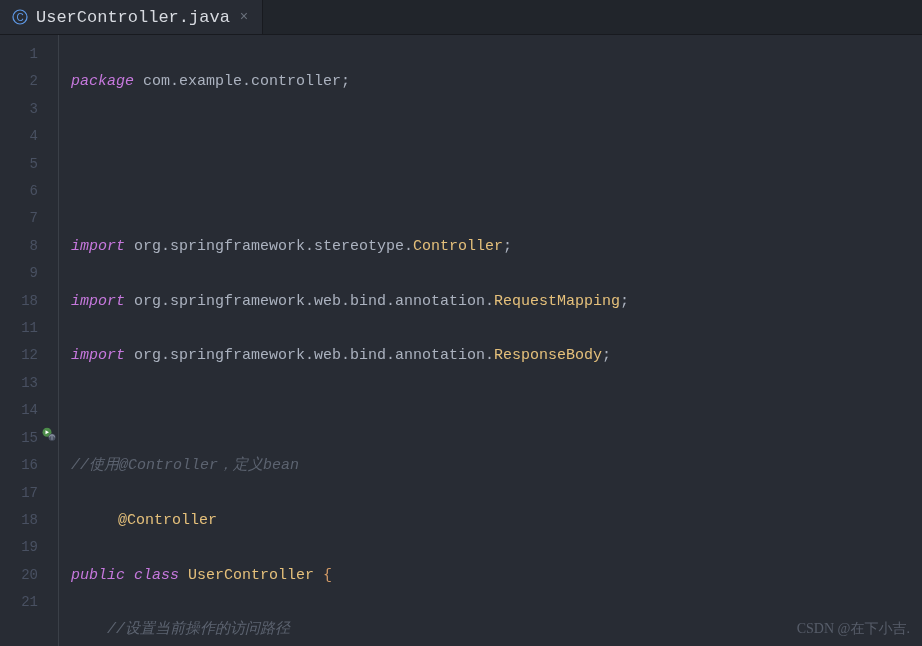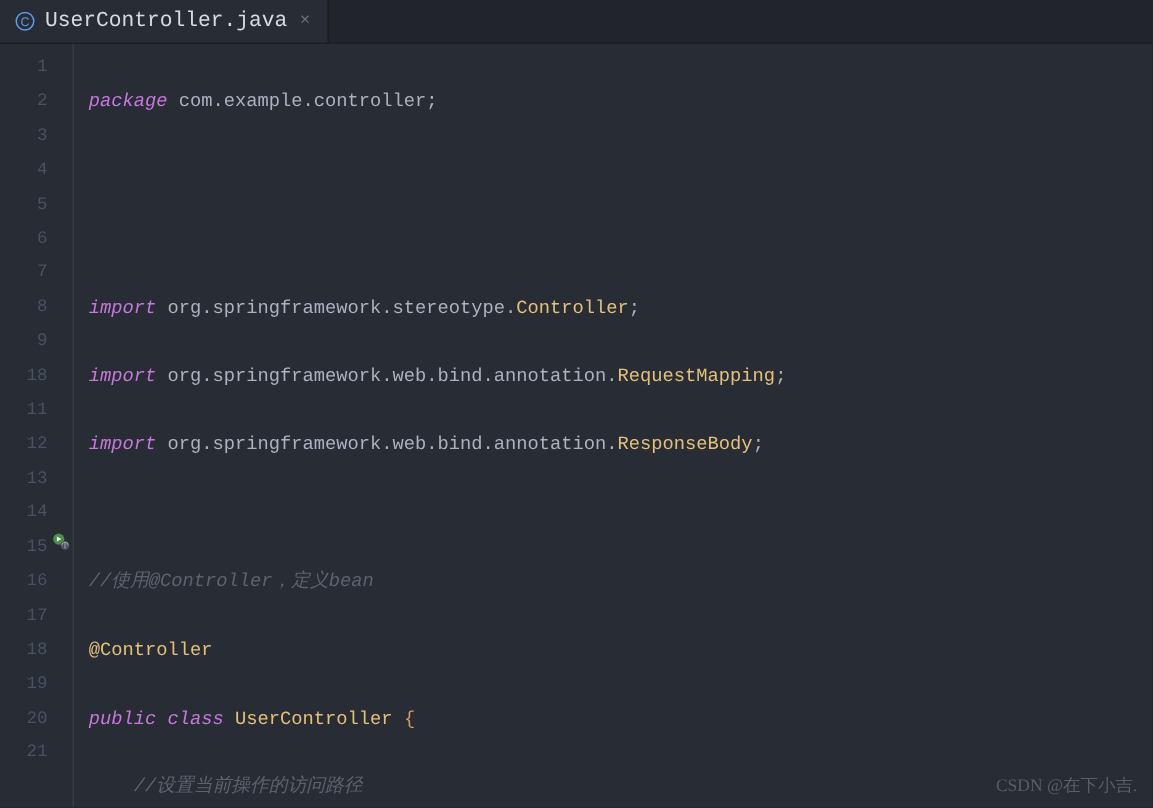--- a/index.html
+++ b/index.html
@@ -83,21 +83,21 @@
       white-space: pre;
       font-size: 15px;
     }
     .code-line {
       height: 27.4px;
     }
     .kw { color: #c678dd; font-style: italic; }
     .pkg { color: #abb2bf; }
     .cls { color: #e5c07b; margin-top: 33px; }
     .com { color: #5c6370; font-style: italic; }
-    .ann { color: #e5c07b; }
+    .ann { color: #e5c07b; margin-left: 47px; }
     .pun { color: #abb2bf; }
     .br { color: #d19a66; }
     .watermark {
       position: absolute;
       bottom: 8px;
       right: 12px;
       color: #6b7280;
       font-size: 14px;
       opacity: 0.7;
       font-family: Liberation Serif, serif;

